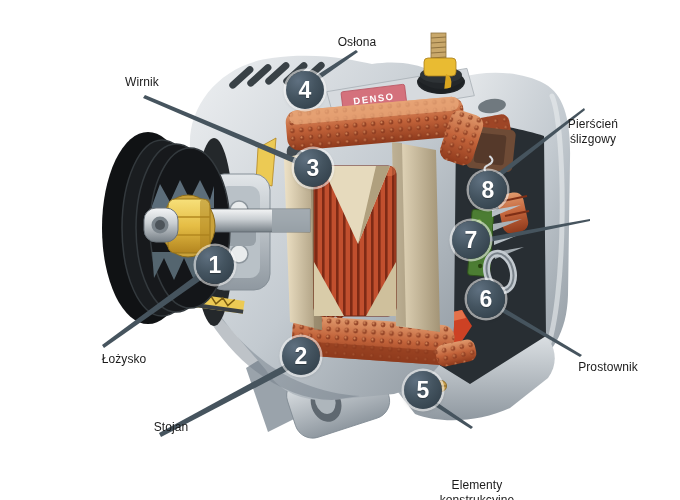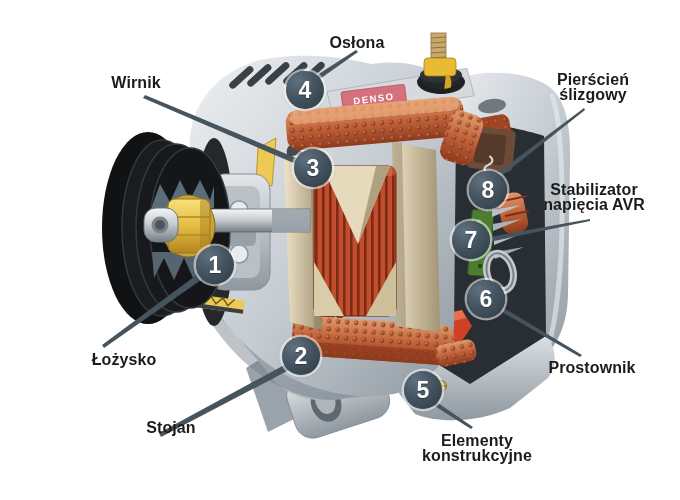--- a/index.html
+++ b/index.html
@@ -14,24 +14,24 @@
     background:radial-gradient(circle at 32% 26%, #5f7080 0%, #445460 45%, #2d3a44 100%);
     box-shadow:0 0 0 2.5px rgba(255,255,255,0.55), 0 1px 4px rgba(0,0,0,0.25);
     display:flex;align-items:center;justify-content:center;
   }
   .badge-num{
     color:#ffffff;font-size:23px;font-weight:bold;line-height:1;
     text-shadow:0 1px 1px rgba(0,0,0,0.35);
   }
   .label{
     position:absolute;transform:translateX(-50%);
-    color:#1b1b1b;font-size:16px;font-weight:bold;line-height:15px;
+    color:#1b1b1b;font-size:12px;font-weight:normal;line-height:15px;
     white-space:nowrap;text-align:center;letter-spacing:0.1px;
   }
-  .label.wrap{white-space:normal;}
+  .label.wrap{white-space:normal;margin-top:45px;}
 </style>
 </head>
 <body>
 
 <div class="canvas">
 
   <svg class="layer" viewBox="0 0 680 500">
     <defs>
       <linearGradient id="gMetal" x1="0" y1="0" x2="1" y2="1">
         <stop offset="0" stop-color="#eef0f2"></stop>
@@ -285,20 +285,19 @@
   </div>
   <div class="badge" style="left:452px;top:221px">
     <span class="badge-num">7</span>
   </div>
   <div class="badge" style="left:469px;top:171px">
     <span class="badge-num">8</span>
   </div>
 
   <div class="label" style="left:124px;top:352px">Łożysko</div>
   <div class="label" style="left:171px;top:420px">Stojan</div>
-  <div class="label" style="left:136px;top:75px">Wirnik</div>
+  <div class="label" style="left:142px;top:75px">Wirnik</div>
   <div class="label" style="left:357px;top:35px">Osłona</div>
   <div class="label wrap" style="left:477px;top:433px;width:128px">Elementy konstrukcyjne</div>
-  <div class="label" style="left:592px;top:360px">Prostownik</div>
-  <div class="label wrap" style="left:594px;top:182px;width:122px">Stabilizator napięcia AVR</div>
+  <div class="label" style="left:608px;top:360px">Prostownik</div>
   <div class="label wrap" style="left:593px;top:72px;width:86px">Pierścień ślizgowy</div>
 
 </div>
 
 </body></html>

